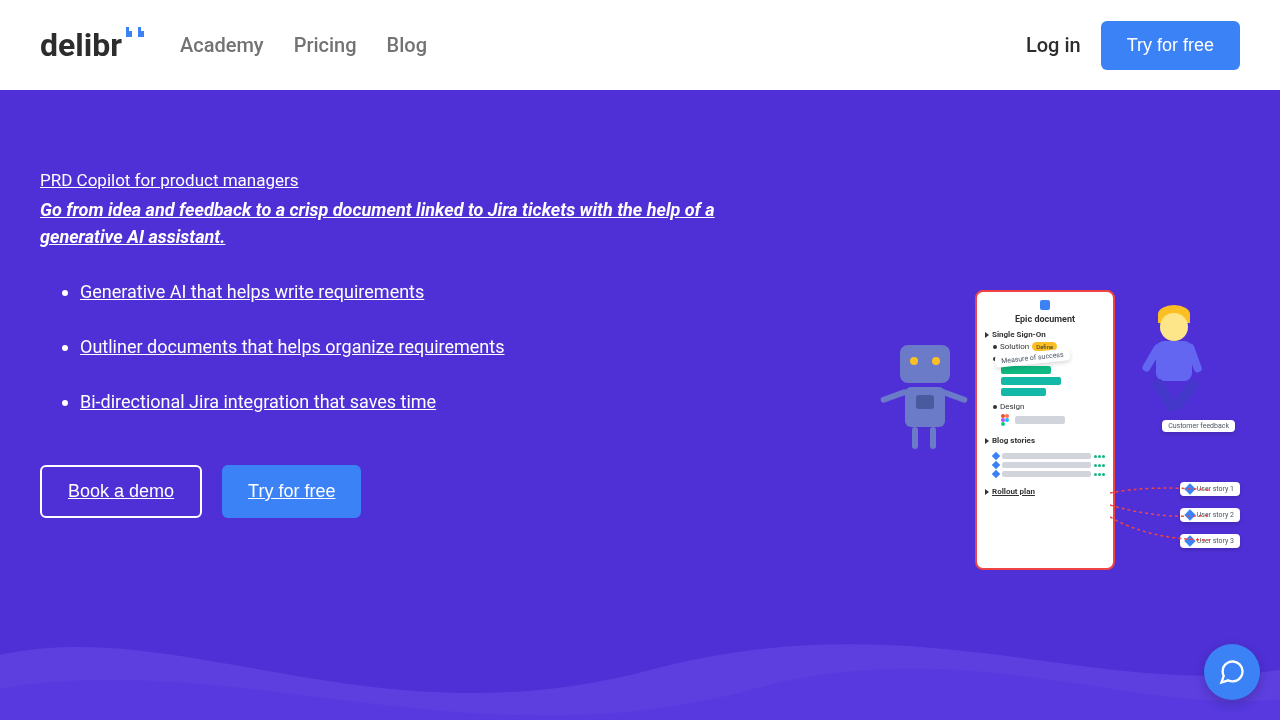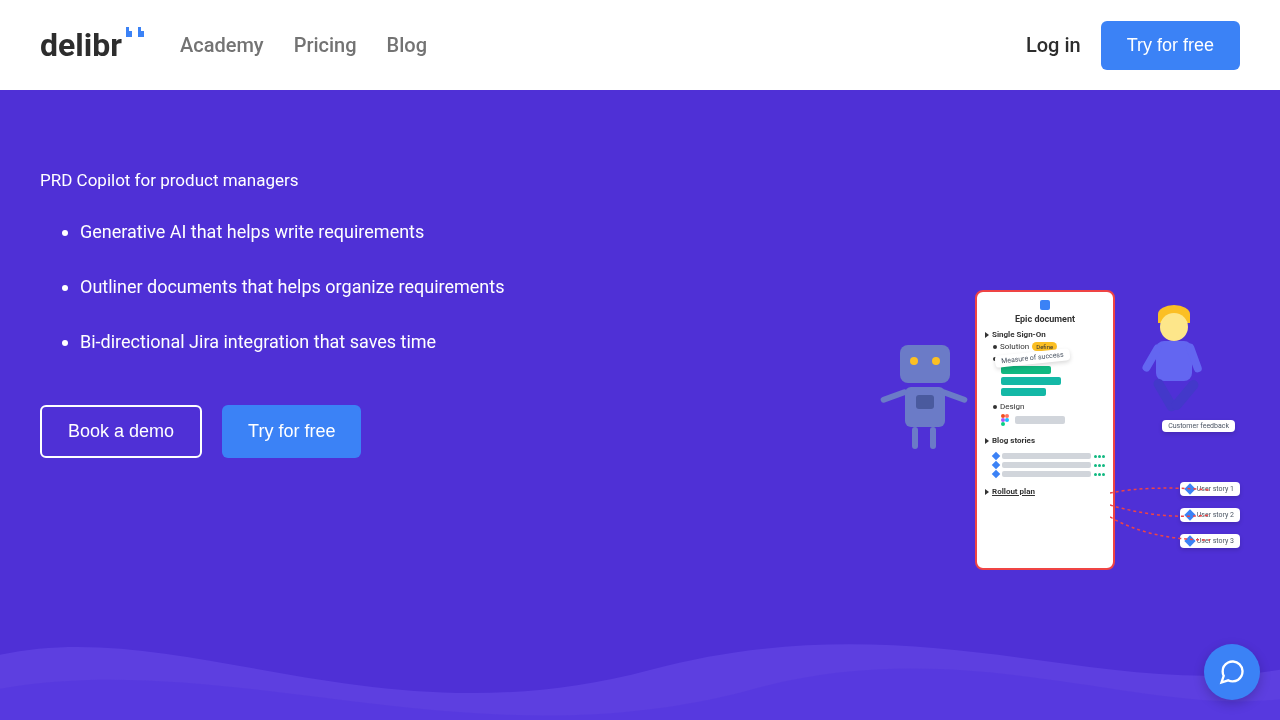--- a/index.html
+++ b/index.html
@@ -83,20 +83,21 @@
       height: 630px;
       position: relative;
       overflow: hidden;
       padding: 80px 40px 40px 40px;
       display: flex;
     }
     .hero-content {
       flex: 1;
       color: white;
       max-width: 780px;
+      text-decoration: underline;
     }
     .eyebrow {
       font-size: 17px;
       font-weight: 400;
       margin-bottom: 6px;
     }
     .hero-title {
       font-size: 50px;
       font-weight: 800;
       line-height: 1.15;
@@ -479,20 +480,21 @@
   </div>
   <div class="header-right">
     <a class="login-link">Log in</a>
     <button class="btn-primary">Try for free</button>
   </div>
 </header>
 
 <section class="hero">
   <div class="hero-content">
     <div class="eyebrow">PRD Copilot for product managers</div>
+    <p class="hero-sub">Go from idea and feedback to a crisp document linked to Jira tickets with the help of a generative AI assistant.</p>
     <ul class="hero-list">
       <li>Generative AI that helps write requirements</li>
       <li>Outliner documents that helps organize requirements</li>
       <li>Bi-directional Jira integration that saves time</li>
     </ul>
     <div class="hero-ctas">
       <button class="btn-outline">Book a demo</button>
       <button class="btn-primary-hero">Try for free</button>
     </div>
   </div>

